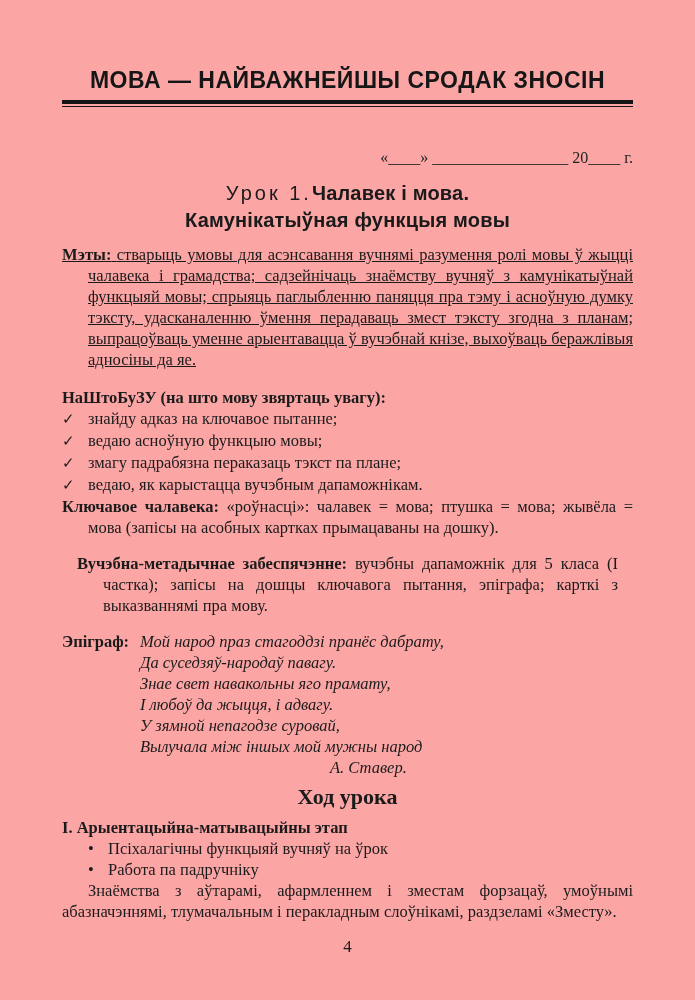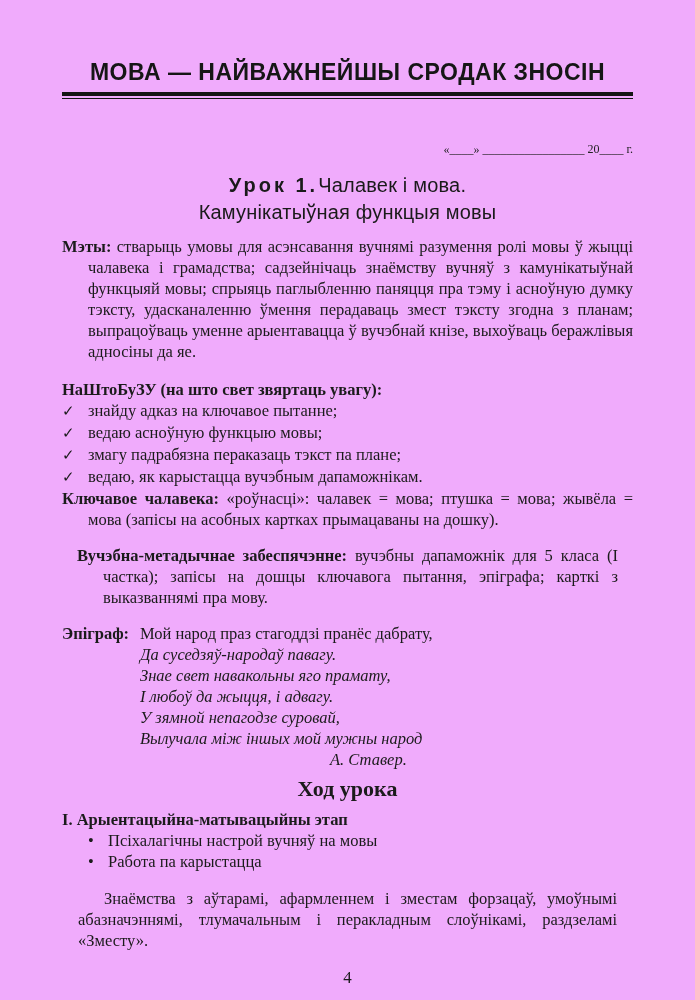--- a/index.html
+++ b/index.html
@@ -1,22 +1,22 @@
 <!DOCTYPE html>
 <html lang="be"><head>
 <meta charset="utf-8">
 <style>
   html,body{margin:0;padding:0;background:#e8e8e8;}
   .page{
     position:relative;
     width:695px;height:1000px;
     margin:0 auto;
-    background:#f0abfc;
+    background:#fca5a5;
     box-sizing:border-box;
-    padding:8px 62px;
+    padding:16px 62px;
     overflow:hidden;
     color:#1b1b1b;
     font-family:"Liberation Serif", serif;
   }
   
   .chapter-title{
     margin-top:50px;
     text-align:center;
     font-family:"Liberation Sans", sans-serif;
     font-weight:bold;
@@ -25,54 +25,54 @@
     letter-spacing:0.5px;
     color:#161616;
   }
   .rule{margin-top:6px;}
   .rule-thick{height:4px;background:#151515;}
   .rule-thin{margin-top:2px;height:1px;background:#151515;}
   
   .date-line{
     margin-top:40px;
     text-align:right;
-    font-size:12px;
+    font-size:16px;
     line-height:21px;
     color:#222;
   }
   
   .lesson-heading{
     margin-top:12px;
     text-align:center;
     font-family:"Liberation Sans", sans-serif;
     font-size:20px;
     line-height:27px;
     color:#1a1a1a;
   }
-  .lesson-num{font-weight:bold;letter-spacing:3px;}
-  .lesson-bold{font-weight:normal;letter-spacing:0.2px;}
+  .lesson-num{font-weight:normal;letter-spacing:3px;}
+  .lesson-bold{font-weight:bold;letter-spacing:0.2px;}
   
   .para{
     font-size:16.5px;
     line-height:21px;
     text-align:justify;
   }
   .hang{padding-left:26px;text-indent:-26px;}
   .indent-first{text-indent:26px;}
   b.inline-label{font-weight:bold;}
-  .goals{margin-top:10px;}
+  .goals{margin-top:10px;text-decoration:underline;}
   .check-line{
     font-size:16.5px;line-height:21px;
     display:flex;align-items:baseline;
   }
   .check-glyph{width:26px;flex:0 0 26px;font-size:15px;}
   
   .epi-first{font-size:16.5px;line-height:21px;}
   .epi-label{display:inline-block;width:78px;font-weight:bold;font-style:normal;}
-  .epi-text{margin-top:32px;}
+  .epi-text{font-style:italic;margin-top:32px;}
   .epi-line{font-size:16.5px;line-height:21px;padding-left:78px;font-style:italic;}
   .epi-attrib{font-size:16.5px;line-height:21px;padding-left:268px;font-style:italic;}
   
   .course-heading{
     margin-top:7px;
     text-align:center;
     font-weight:bold;
     font-size:22px;
     line-height:24px;
   }
@@ -113,21 +113,21 @@
     <span class="lesson-num">Урок 1.</span><span class="lesson-bold">Чалавек і мова.</span><br>
     <span class="lesson-bold">Камунікатыўная функцыя мовы</span>
   </div>
 
   <p class="para hang goals">
     <b class="inline-label">Мэты:</b>
     <span>стварыць умовы для асэнсавання вучнямі разумення ролі мовы ў жыцці чалавека і грамадства; садзейнічаць знаёмству вучняў з камунікатыўнай функцыяй мовы; спрыяць паглыбленню паняцця пра тэму і асноўную думку тэксту, удасканаленню ўмення перадаваць змест тэксту згодна з планам; выпрацоўваць уменне арыентавацца ў вучэбнай кнізе, выхоўваць беражлівыя адносіны да яе.</span>
   </p>
 
   <div class="para">
-    <b class="inline-label">НаШтоБуЗУ (на што свет звяртаць увагу):</b>
+    <b class="inline-label">НаШтоБуЗУ (на што мову звяртаць увагу):</b>
   </div>
   <div class="check-line">
     <span class="check-glyph">✓</span>
     <span>знайду адказ на ключавое пытанне;</span>
   </div>
   <div class="check-line">
     <span class="check-glyph">✓</span>
     <span>ведаю асноўную функцыю мовы;</span>
   </div>
   <div class="check-line">
@@ -159,24 +159,24 @@
     <div class="epi-line">У зямной непагодзе суровай,</div>
     <div class="epi-line">Вылучала між іншых мой мужны народ</div>
     <div class="epi-attrib">А. Ставер.</div>
   </div>
 
   <div class="course-heading">Ход урока</div>
   <div class="stage-heading">І. Арыентацыйна-матывацыйны этап</div>
 
   <div class="bullet-line">
     <span class="bullet-glyph">•</span>
-    <span>Псіхалагічны настрой вучняў на мовы</span>
+    <span>Псіхалагічны функцыяй вучняў на ўрок</span>
   </div>
   <div class="bullet-line">
     <span class="bullet-glyph">•</span>
-    <span>Работа па карыстацца</span>
+    <span>Работа па падручніку</span>
   </div>
 
-  <p class="para indent-first" style="margin:16px;">Знаёмства з аўтарамі, афармленнем і зместам форзацаў, умоўнымі абазначэннямі, тлумачальным і перакладным слоўнікамі, раздзеламі «Зместу».</p>
+  <p class="para indent-first" style="margin:0;">Знаёмства з аўтарамі, афармленнем і зместам форзацаў, умоўнымі абазначэннямі, тлумачальным і перакладным слоўнікамі, раздзеламі «Зместу».</p>
 
   <div class="page-number">4</div>
 
 </div>
 
 </body></html>

